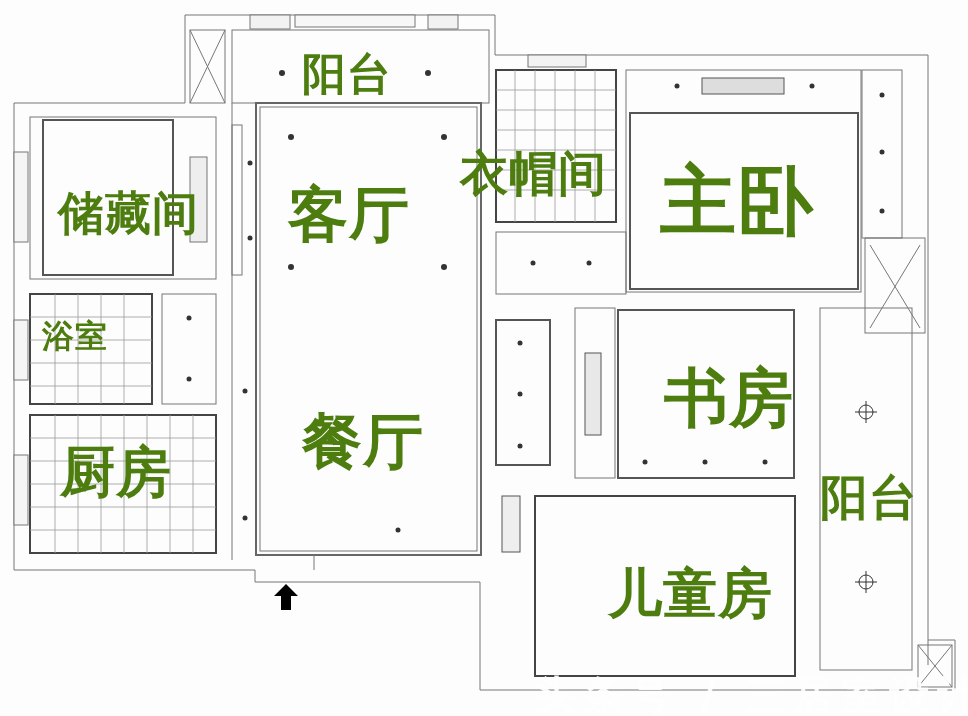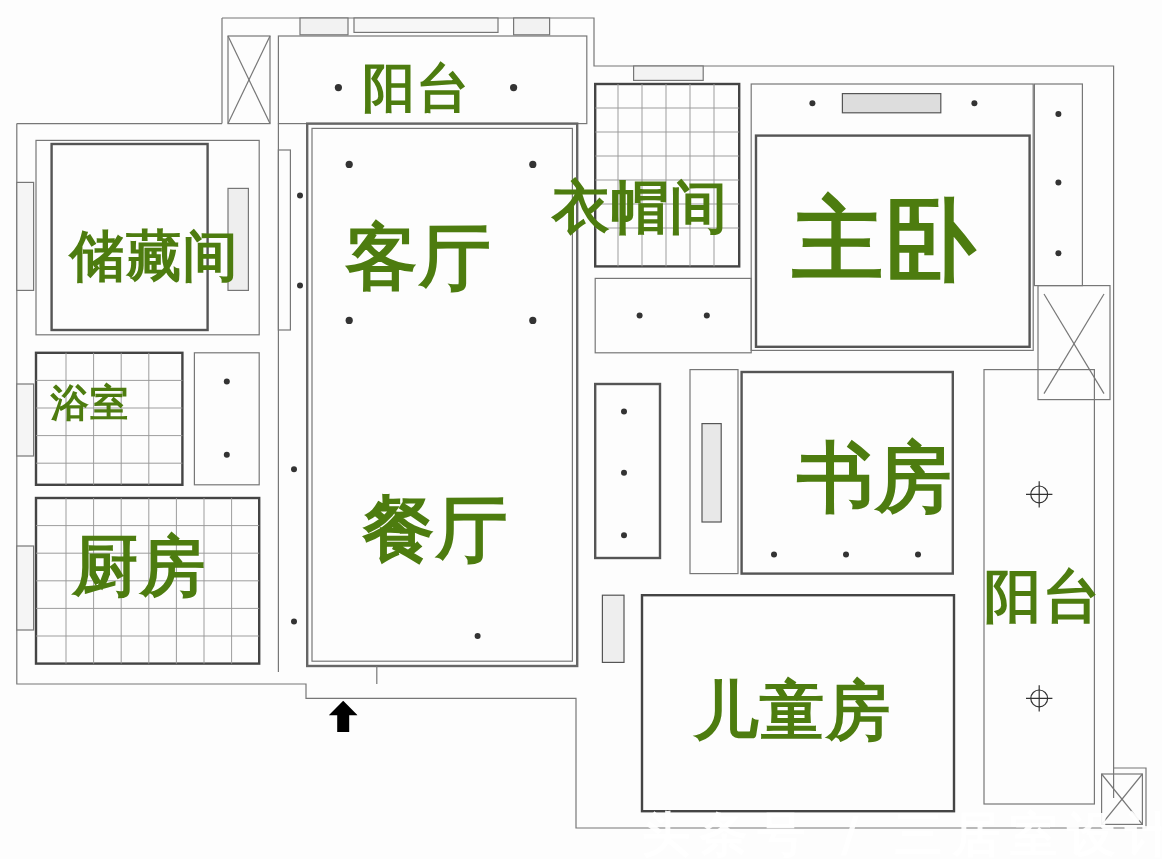--- a/index.html
+++ b/index.html
@@ -162,19 +162,19 @@
 <div class="label" style="left:302px;top:52px;font-size:44px;">阳台</div>
 <div class="label" style="left:288px;top:185px;font-size:60px;">客厅</div>
 <div class="label" style="left:302px;top:412px;font-size:60px;">餐厅</div>
 <div class="label" style="left:58px;top:190px;font-size:46px;">储藏间</div>
 <div class="label" style="left:42px;top:320px;font-size:32px;">浴室</div>
 <div class="label" style="left:60px;top:445px;font-size:55px;">厨房</div>
 <div class="label" style="left:460px;top:124px;font-size:48px;margin-top:26px;">衣帽间</div>
 <div class="label" style="left:660px;top:163px;font-size:76px;">主卧</div>
 <div class="label" style="left:664px;top:366px;font-size:64px;">书房</div>
 <div class="label" style="left:820px;top:474px;font-size:48px;">阳台</div>
-<div class="label" style="left:578px;top:566px;font-size:54px;">儿童房</div>
+<div class="label" style="left:608px;top:566px;font-size:54px;">儿童房</div>
 
 <svg class="arrow" viewBox="0 0 24 26">
   <polygon points="12,0 24,12 17,12 17,26 7,26 7,12 0,12" fill="#000"></polygon>
 </svg>
 
 <div class="watermark">头条号 / 三居室设计</div>
 
 </body></html>

